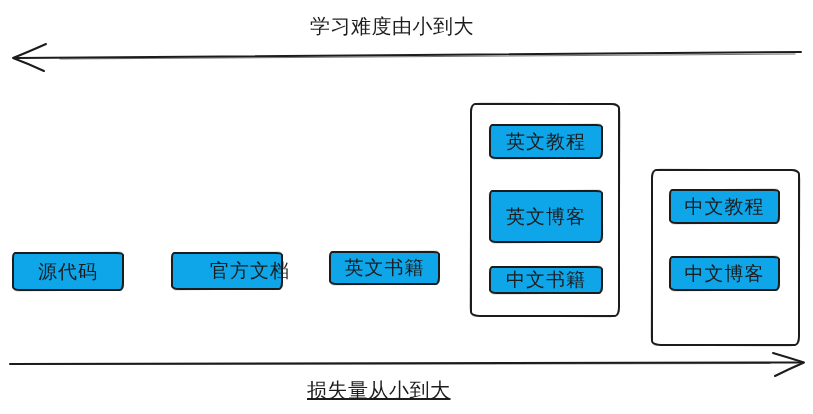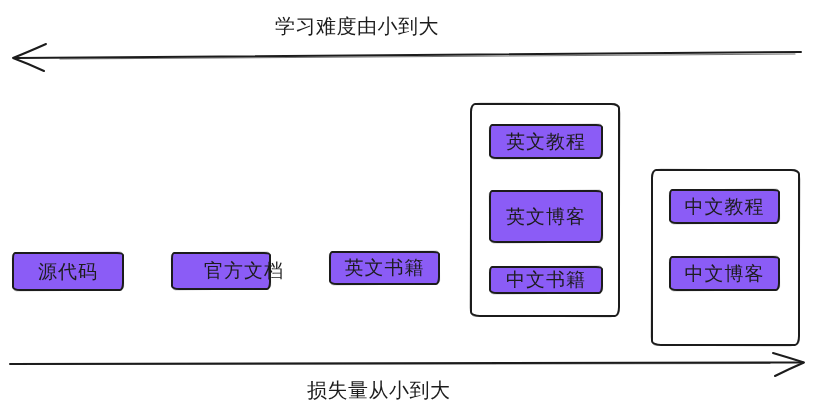--- a/index.html
+++ b/index.html
@@ -23,30 +23,30 @@
     height: 414px;
     pointer-events: none;
   }
   .axis-label {
     position: absolute;
     font-size: 20px;
     letter-spacing: 0.5px;
     color: #1c1c1c;
     white-space: nowrap;
   }
-  .axis-label.top { left: 275px; top: 13px; text-align: right; }
-  .axis-label.bottom { left: 307px; top: 377px; }
+  .axis-label.top { left: 310px; top: 13px; text-align: right; }
+  .axis-label.bottom { left: 307px; top: 377px; text-decoration: underline; }
 
   
   .box {
     position: absolute;
     box-sizing: border-box;
     border: 2px solid #1c1c1c;
     border-radius: 3px 7px 4px 8px / 7px 3px 8px 4px;
-    background: #8b5cf6;
+    background: #0ea5e9;
     display: flex;
     align-items: center;
     justify-content: center;
     font-size: 19px;
     letter-spacing: 1px;
     color: #1c1c1c;
     white-space: nowrap;
   }
   .box::before {
     content: "";
@@ -70,21 +70,21 @@
     inset: -2px;
     border: 1.4px solid rgba(28,28,28,0.45);
     border-radius: 10px 5px 9px 5px / 5px 10px 5px 9px;
     transform: rotate(0.25deg);
     pointer-events: none;
   }
   .group .box { position: absolute; }
 
   
   .box.source-code   { left: 12px;  top: 252px; width: 112px; height: 39px; }
-  .box.official-docs { left: 171px; top: 252px; width: 100px; height: 38px; padding-left: 46px; }
+  .box.official-docs { left: 171px; top: 252px; width: 112px; height: 38px; padding-left: 46px; }
   .box.english-books { left: 329px; top: 251px; width: 111px; height: 34px; }
 
   .group.english-group { left: 470px; top: 103px; width: 150px; height: 214px; }
   .group.english-group .box.b0 { left: 17px; top: 19px;  width: 114px; height: 35px; }
   .group.english-group .box.b1 { left: 17px; top: 85px;  width: 114px; height: 53px; }
   .group.english-group .box.b2 { left: 17px; top: 149px; width: 114px; height: 28px; margin-top: 12px; }
 
   .group.chinese-group { left: 651px; top: 169px; width: 149px; height: 177px; }
   .group.chinese-group .box.b0 { left: 16px; top: 18px; width: 111px; height: 35px; }
   .group.chinese-group .box.b1 { left: 16px; top: 85px; width: 111px; height: 35px; }

